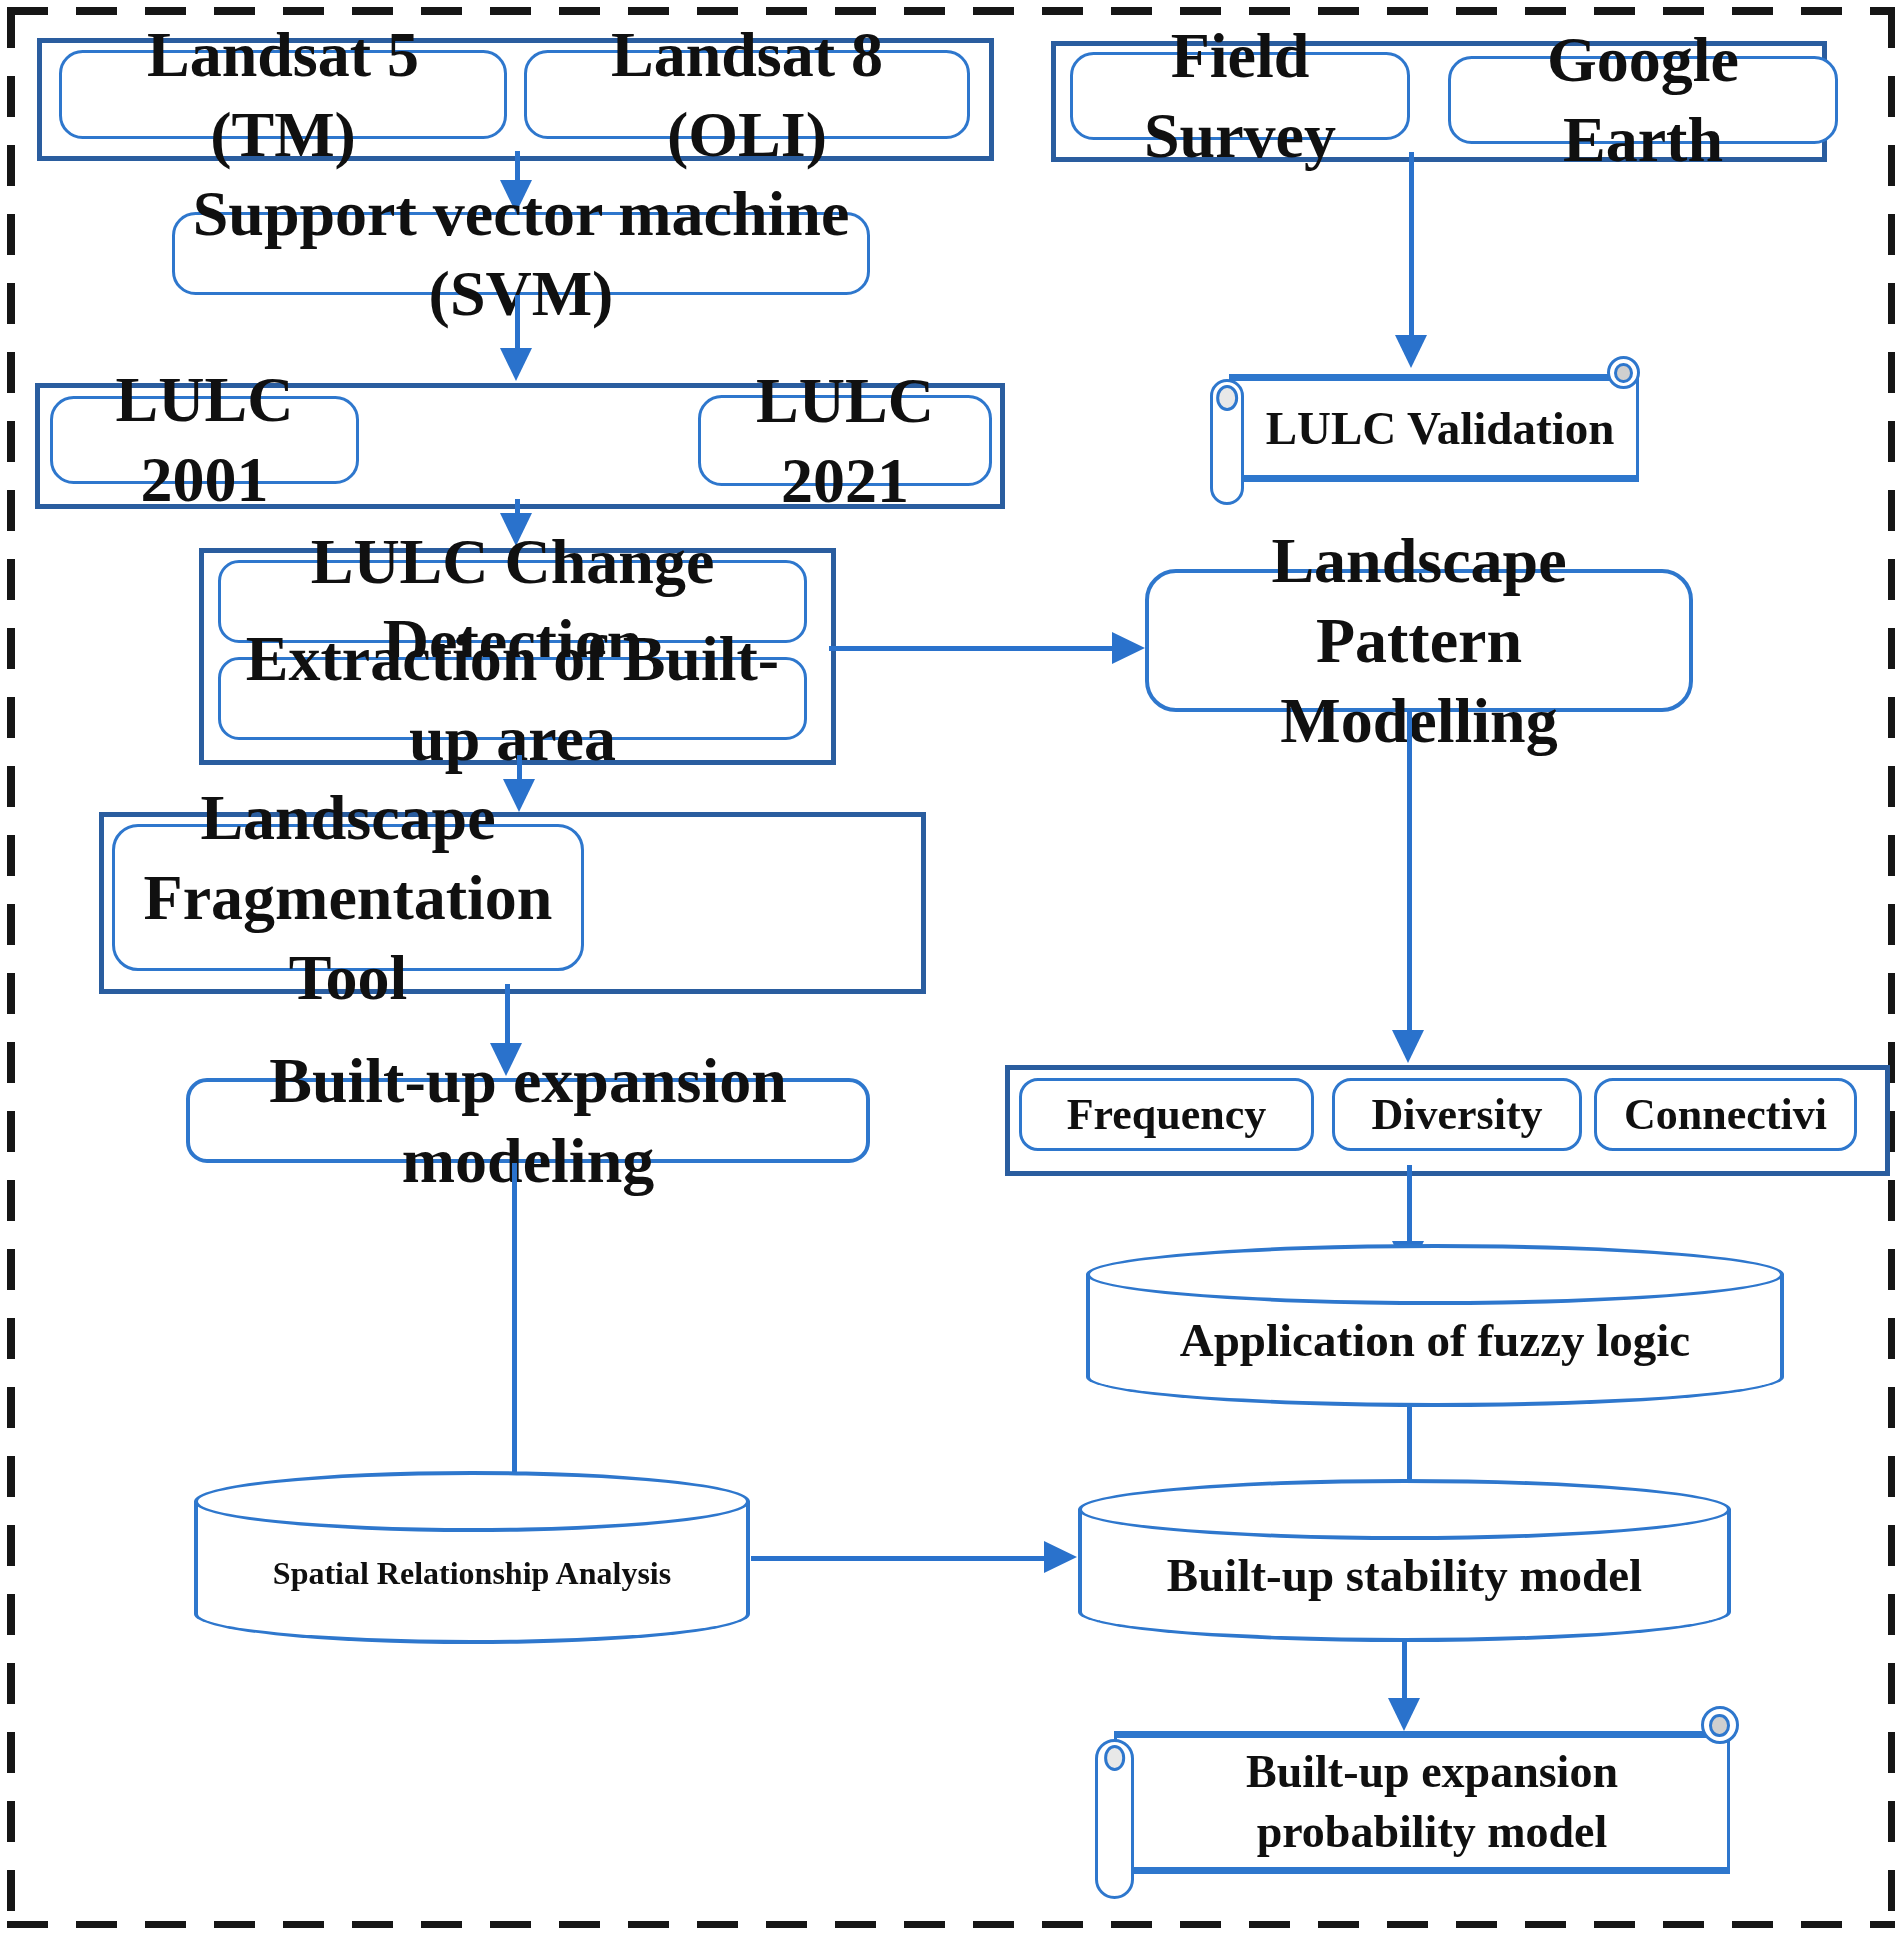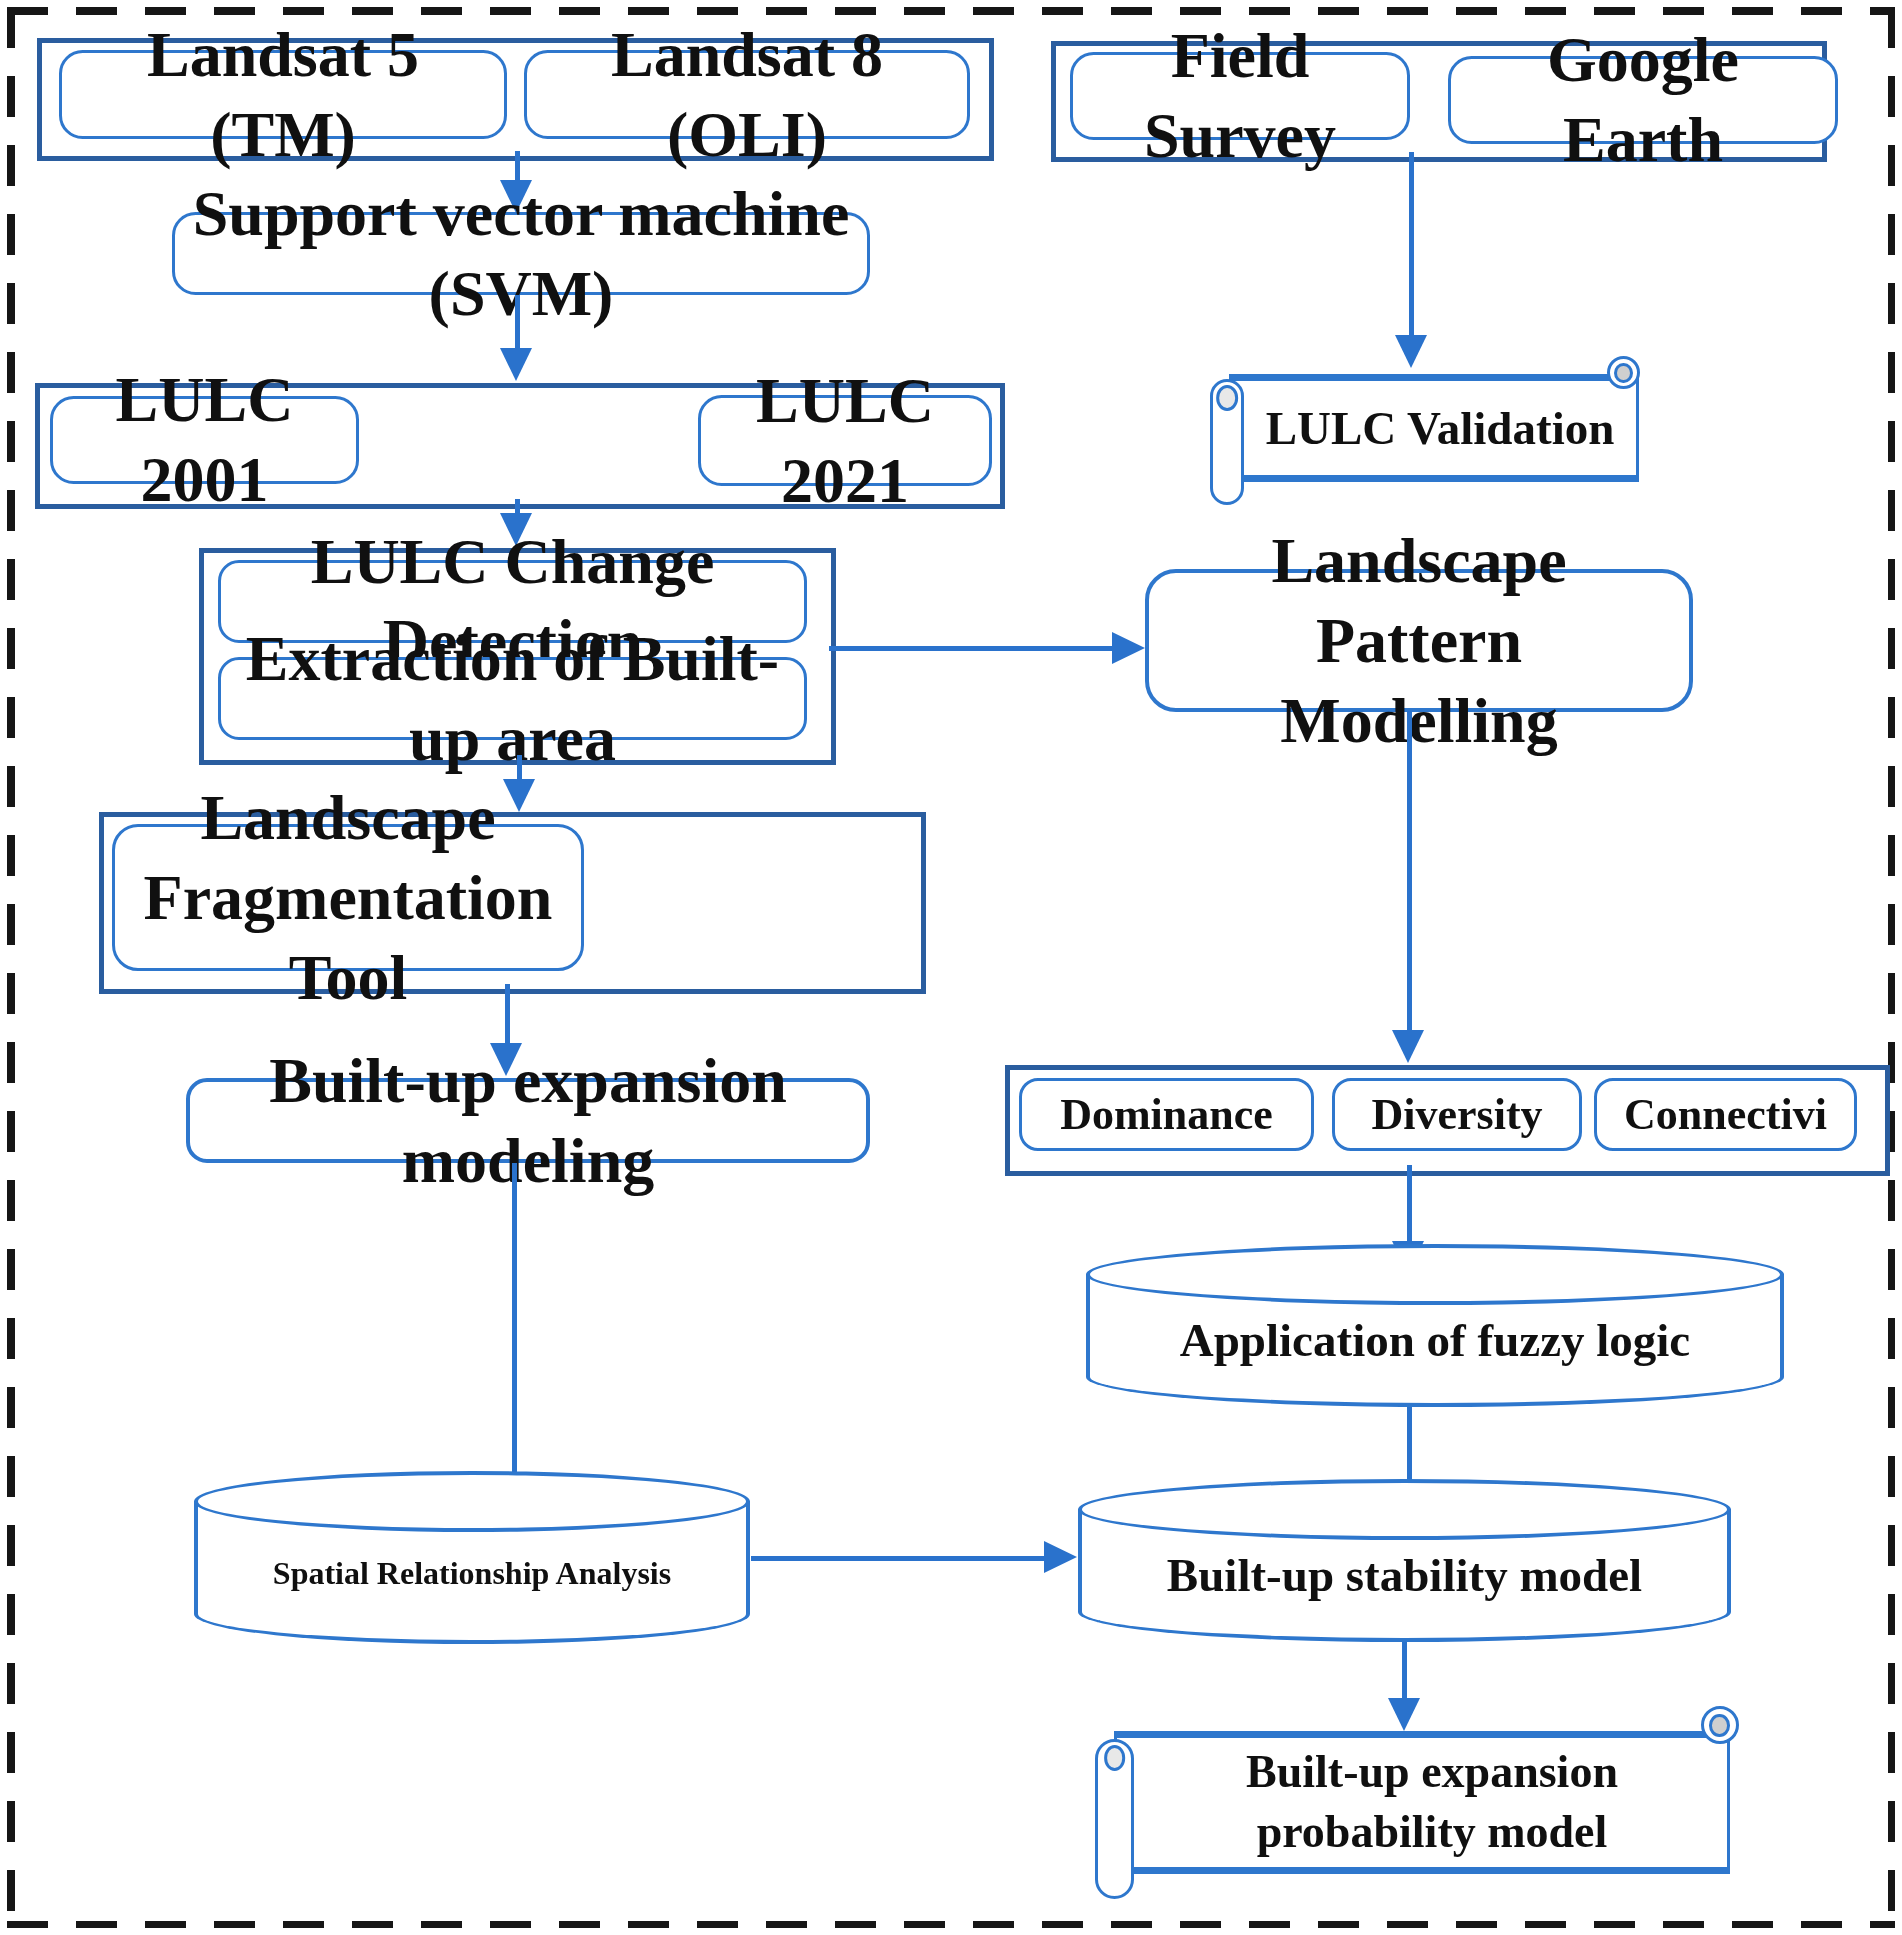--- a/index.html
+++ b/index.html
@@ -105,21 +105,21 @@
 
   <div class="grp" style="left:99px;top:812px;width:817px;height:172px;"></div>
   <div class="box" style="left:112px;top:824px;width:472px;height:147px;border-radius:26px;padding:0 47px;">Landscape Fragmentation Tool</div>
 
   <div class="vline" style="left:505px;top:984px;height:60px;"></div>
   <div class="ah-d" style="left:490px;top:1043px;"></div>
 
   <div class="box" style="left:186px;top:1078px;width:684px;height:85px;border-width:4.2px;border-radius:21px;">Built-up expansion modeling</div>
 
   <div class="grp" style="left:1005px;top:1065px;width:875px;height:101px;"></div>
-  <div class="box small" style="left:1019px;top:1078px;width:295px;height:73px;">Dominance</div>
+  <div class="box small" style="left:1019px;top:1078px;width:295px;height:73px;">Frequency</div>
   <div class="box small" style="left:1332px;top:1078px;width:250px;height:73px;">Diversity</div>
   <div class="box small" style="left:1594px;top:1078px;width:263px;height:73px;">Connectivi</div>
 
   <div class="vline" style="left:1407px;top:1165px;height:77px;"></div>
   <div class="ah-d" style="left:1392px;top:1241px;"></div>
 
   <div class="cyl" style="left:1086px;top:1244px;width:698px;height:163px;">
     <div class="cyl-body"></div>
     <div class="cyl-top"></div>
     <div class="cyl-label">Application of fuzzy logic</div>

